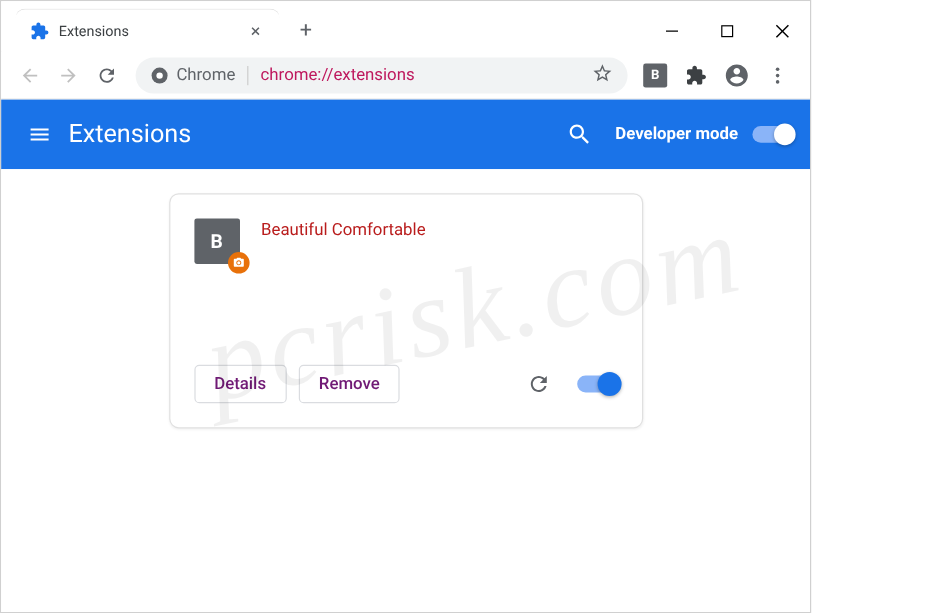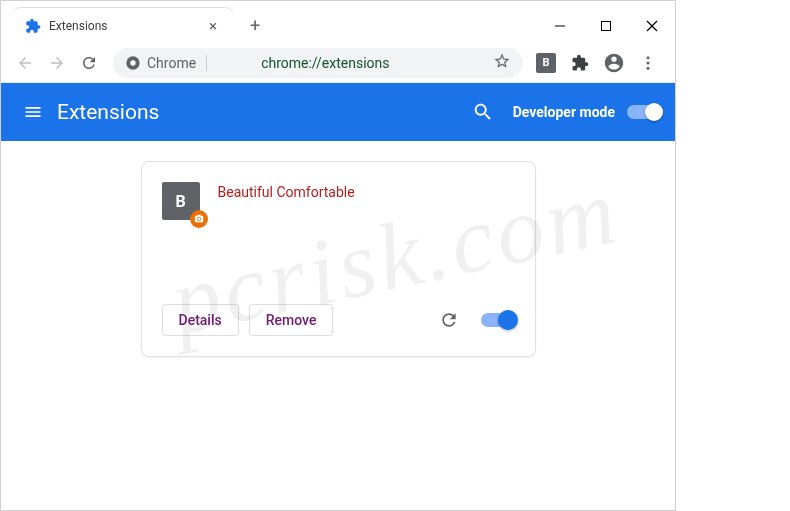--- a/index.html
+++ b/index.html
@@ -15,21 +15,21 @@
     .newtab { width: 28px; height: 28px; margin-left: 8px; margin-bottom: 4px; display: flex; align-items: center; justify-content: center; color: #5f6368; font-size: 18px; cursor: pointer; }
     .win-controls { margin-left: auto; display: flex; }
     .win-btn { width: 46px; height: 34px; display: flex; align-items: center; justify-content: center; cursor: pointer; }
     
     .toolbar { height: 40px; background: #fff; display: flex; align-items: center; padding: 0 8px; border-bottom: 1px solid #e8e8e8; }
     .nav-btn { width: 32px; height: 32px; display: flex; align-items: center; justify-content: center; color: #5f6368; cursor: pointer; }
     .nav-btn.disabled { color: #c0c0c0; }
     .omnibox { flex: 1; height: 30px; background: #f1f3f4; border-radius: 15px; margin: 0 8px; display: flex; align-items: center; padding: 0 12px; }
     .site-chip { display: flex; align-items: center; font-size: 14px; color: #5f6368; }
     .chrome-chip { padding-right: 10px; border-right: 1px solid #ccc; margin-right: 10px; }
-    .url-text { font-size: 14px; color: #14532d; margin-left: 44px; }
+    .url-text { font-size: 14px; color: #be185d; }
     .omnibox-right { margin-left: auto; color: #5f6368; }
     .action-icons { display: flex; align-items: center; gap: 4px; padding-right: 4px; }
     .action-icon { width: 30px; height: 30px; display: flex; align-items: center; justify-content: center; cursor: pointer; }
     .b-badge { width: 20px; height: 20px; background: #5f6368; color: #fff; display: flex; align-items: center; justify-content: center; font-size: 11px; font-weight: bold; border-radius: 2px; }
     
     .blue-header { height: 58px; background: #1a73e8; display: flex; align-items: center; padding: 0 14px; color: #fff; }
     .hamburger { width: 36px; height: 36px; display: flex; align-items: center; justify-content: center; cursor: pointer; }
     .page-title { font-size: 21px; font-weight: 400; margin-left: 6px; }
     .header-right { margin-left: auto; display: flex; align-items: center; gap: 12px; font-weight: bold; }
     .search-btn { width: 36px; height: 36px; display: flex; align-items: center; justify-content: center; cursor: pointer; }

